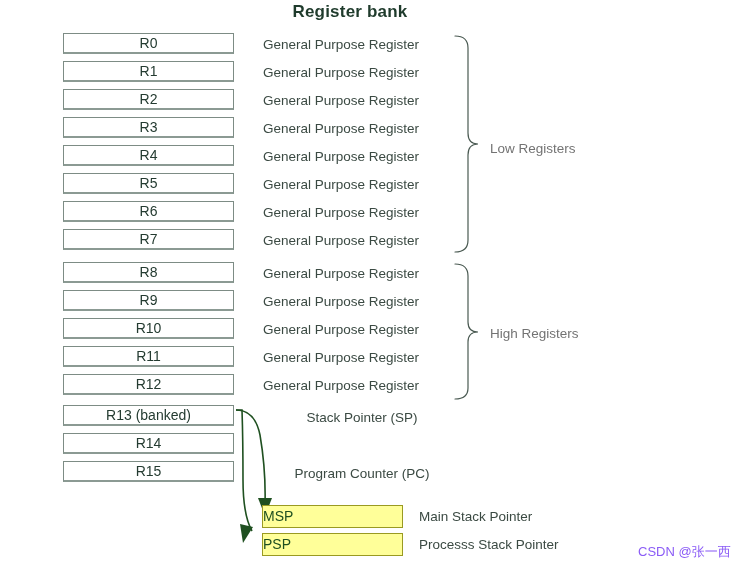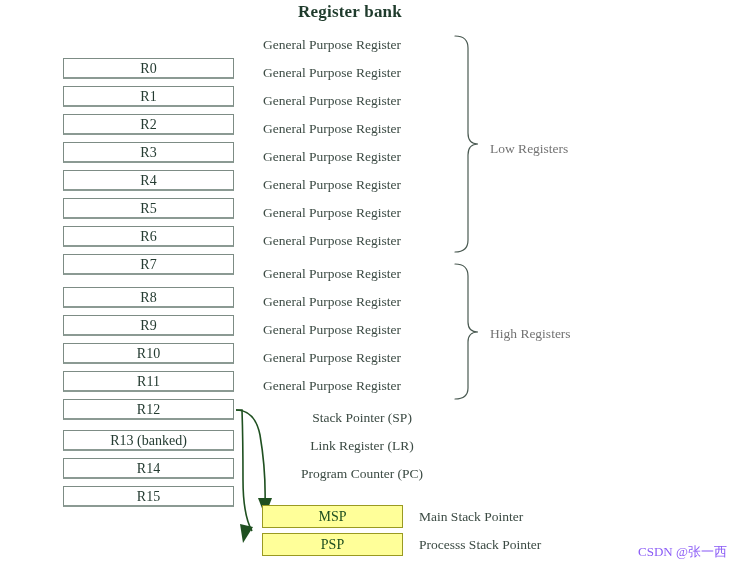--- a/index.html
+++ b/index.html
@@ -9,21 +9,20 @@
   }
   body {
     font-family: "Liberation Sans", sans-serif;
   }
   #canvas {
     position: relative;
     width: 755px;
     height: 571px;
     background: #ffffff;
     overflow: hidden;
-    font-family: Liberation Serif, serif;
   }
   #title {
     position: absolute;
     left: 0;
     top: 2px;
     width: 700px;
     text-align: center;
     font-size: 17px;
     font-weight: bold;
     color: #1f3b2c;
@@ -35,21 +34,20 @@
     width: 171px;
     height: 21px;
     box-sizing: border-box;
     border: 1px solid #7d8c85;
     border-bottom: 2px solid #8b9a93;
     background: #ffffff;
     color: #243b31;
     font-size: 14px;
     line-height: 19px;
     text-align: center;
-    margin-top: 25px;
   }
   .desc {
     position: absolute;
     left: 263px;
     font-size: 13.5px;
     color: #3b4a43;
     white-space: nowrap;
     line-height: 21px;
     height: 21px;
   }
@@ -74,21 +72,21 @@
     position: absolute;
     left: 262px;
     width: 141px;
     height: 23px;
     box-sizing: border-box;
     border: 1px solid #9a9a22;
     background: #ffff99;
     color: #1f5020;
     font-size: 14px;
     line-height: 21px;
-    text-align: center;
+    text-align: left;
   }
   .sp-desc {
     position: absolute;
     left: 419px;
     font-size: 13.5px;
     color: #3b4a43;
     white-space: nowrap;
     height: 23px;
     line-height: 23px;
   }
@@ -141,21 +139,20 @@
   <div class="desc" style="top:174px">General Purpose Register</div>
   <div class="desc" style="top:202px">General Purpose Register</div>
   <div class="desc" style="top:230px">General Purpose Register</div>
   <div class="desc" style="top:263px">General Purpose Register</div>
   <div class="desc" style="top:291px">General Purpose Register</div>
   <div class="desc" style="top:319px">General Purpose Register</div>
   <div class="desc" style="top:347px">General Purpose Register</div>
   <div class="desc" style="top:375px">General Purpose Register</div>
 
   <div class="desc-center" style="top:407px">Stack Pointer (SP)</div>
-  <div class="desc-center" style="top:435px">Link Register (LR)</div>
   <div class="desc-center" style="top:463px">Program Counter (PC)</div>
 
   <svg class="overlay" viewBox="0 0 755 571">
 
     <g fill="none" stroke="#4a5a52" stroke-width="1.2" stroke-linecap="round">
       <path d="M 455,36 Q 468,36 468,48 L 468,133 Q 468,144 478,144 Q 468,144 468,155 L 468,240 Q 468,252 455,252"></path>
     </g>
 
     <g fill="none" stroke="#4a5a52" stroke-width="1.2" stroke-linecap="round">
       <path d="M 455,264 Q 468,264 468,276 L 468,322 Q 468,332 478,332 Q 468,332 468,342 L 468,388 Q 468,399 455,399"></path>

